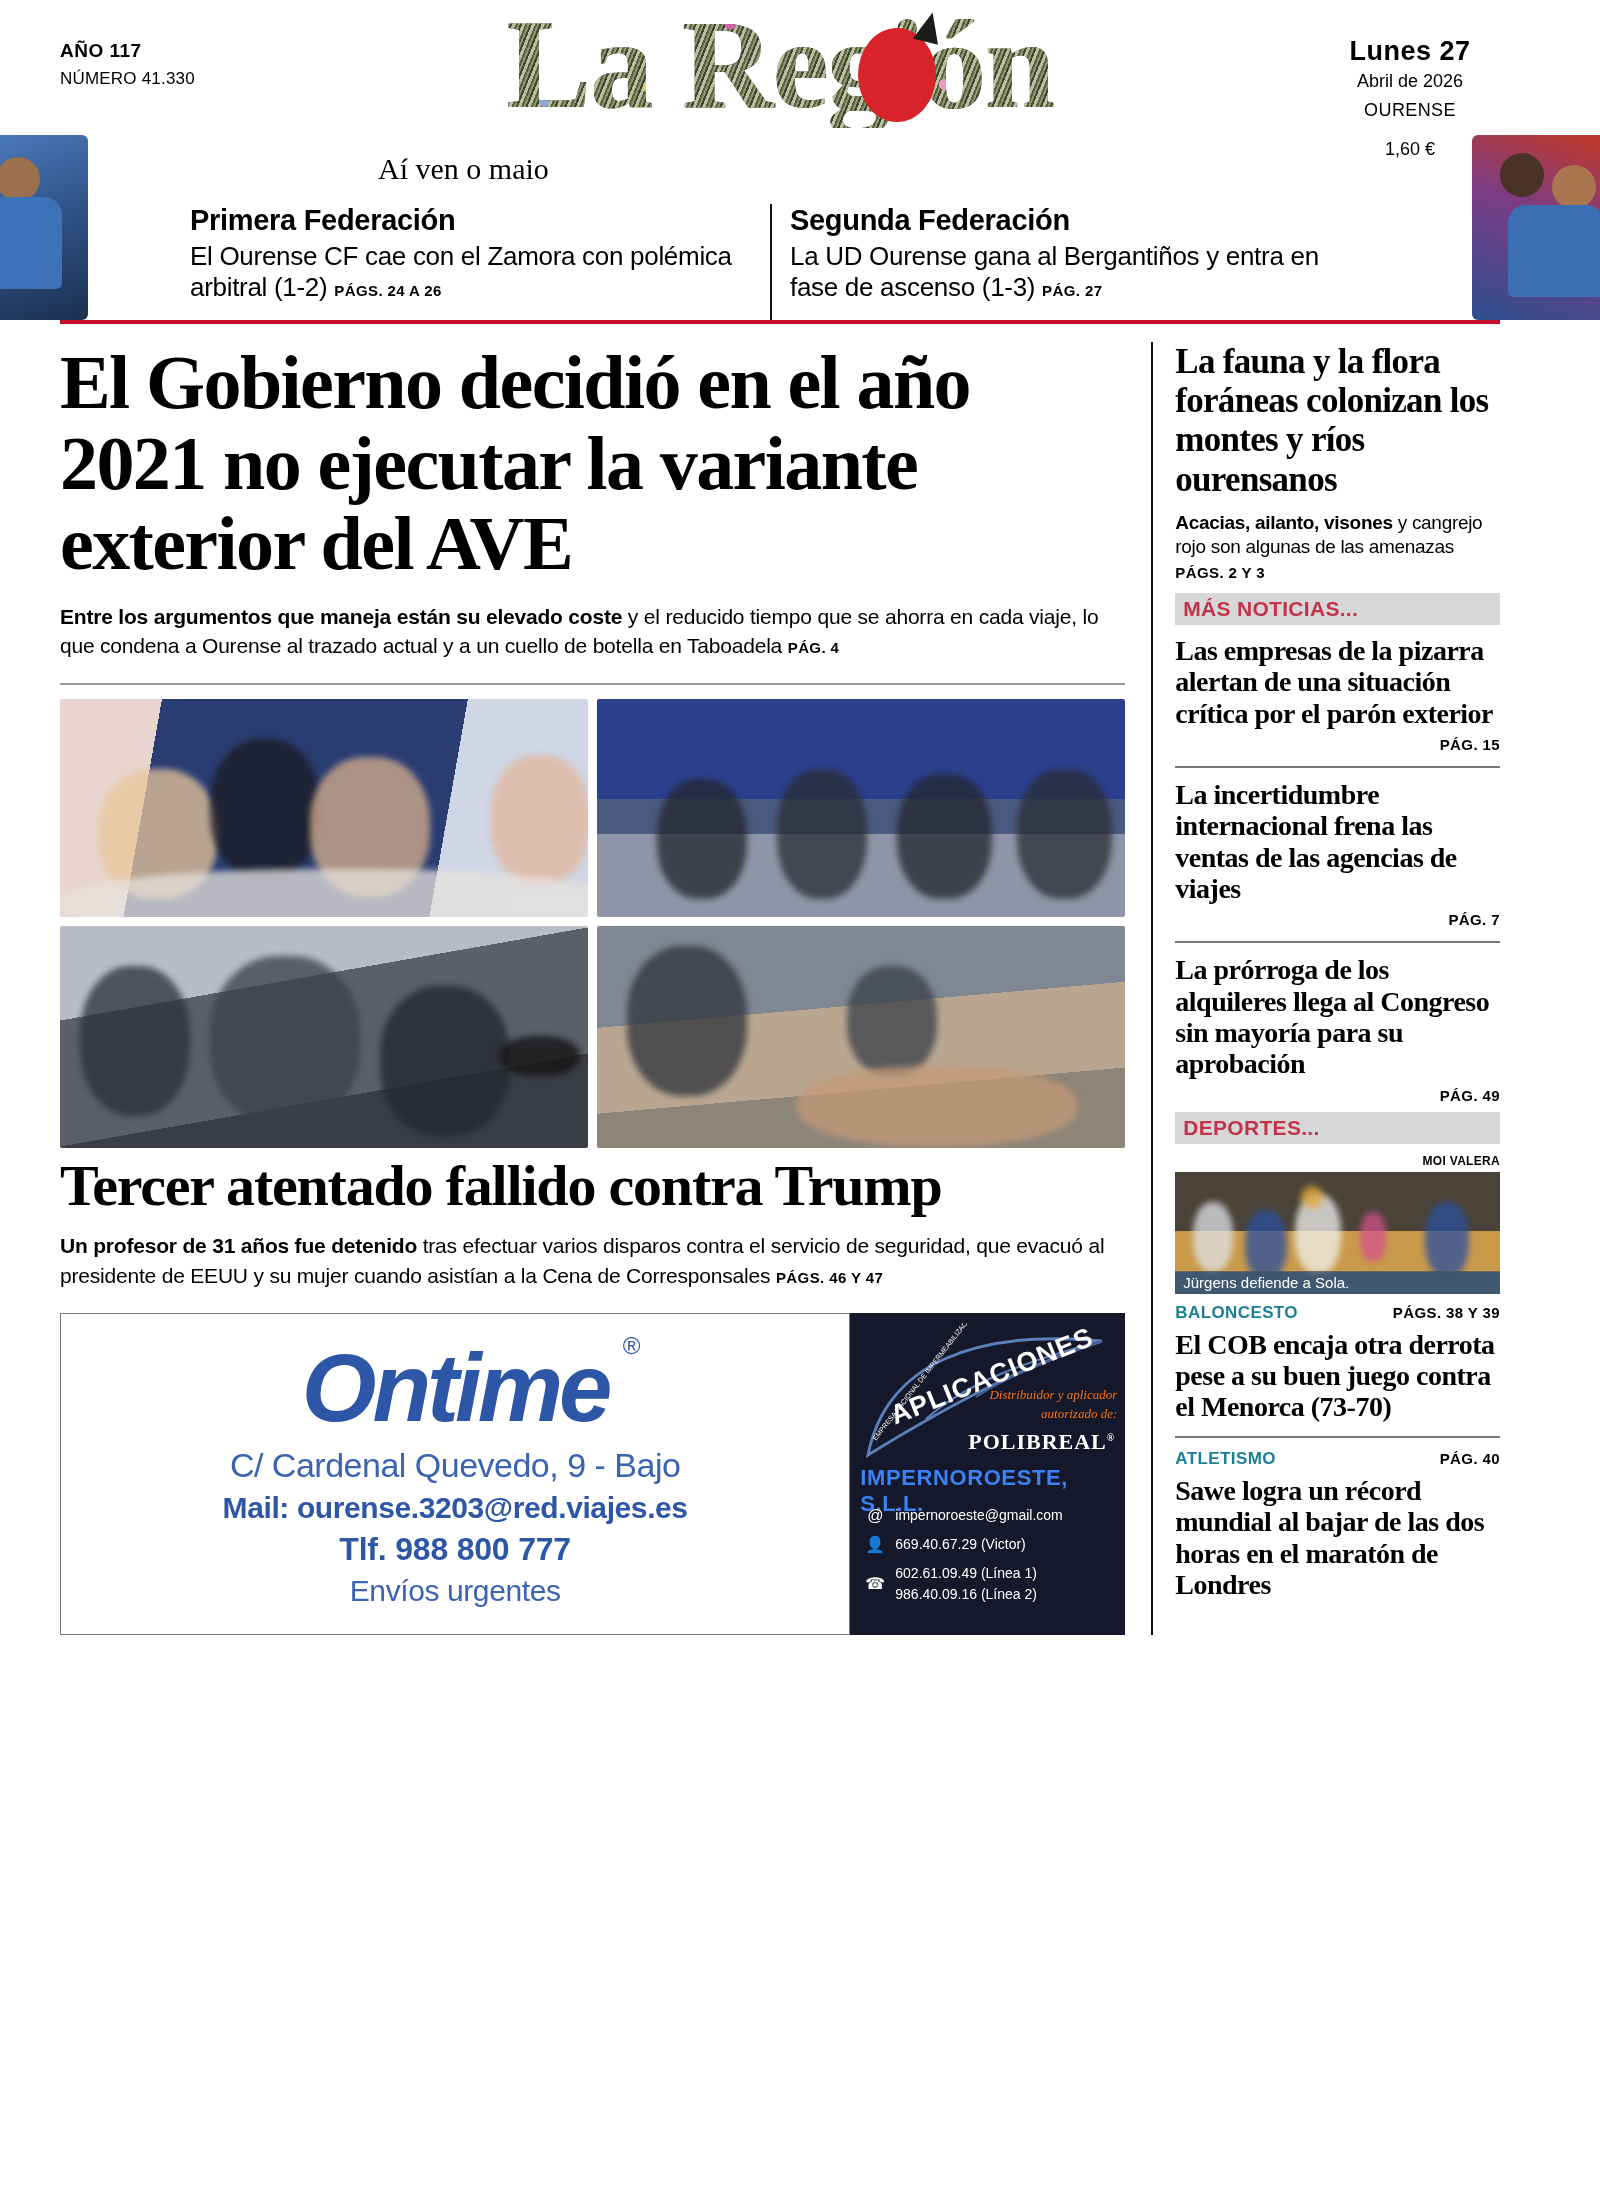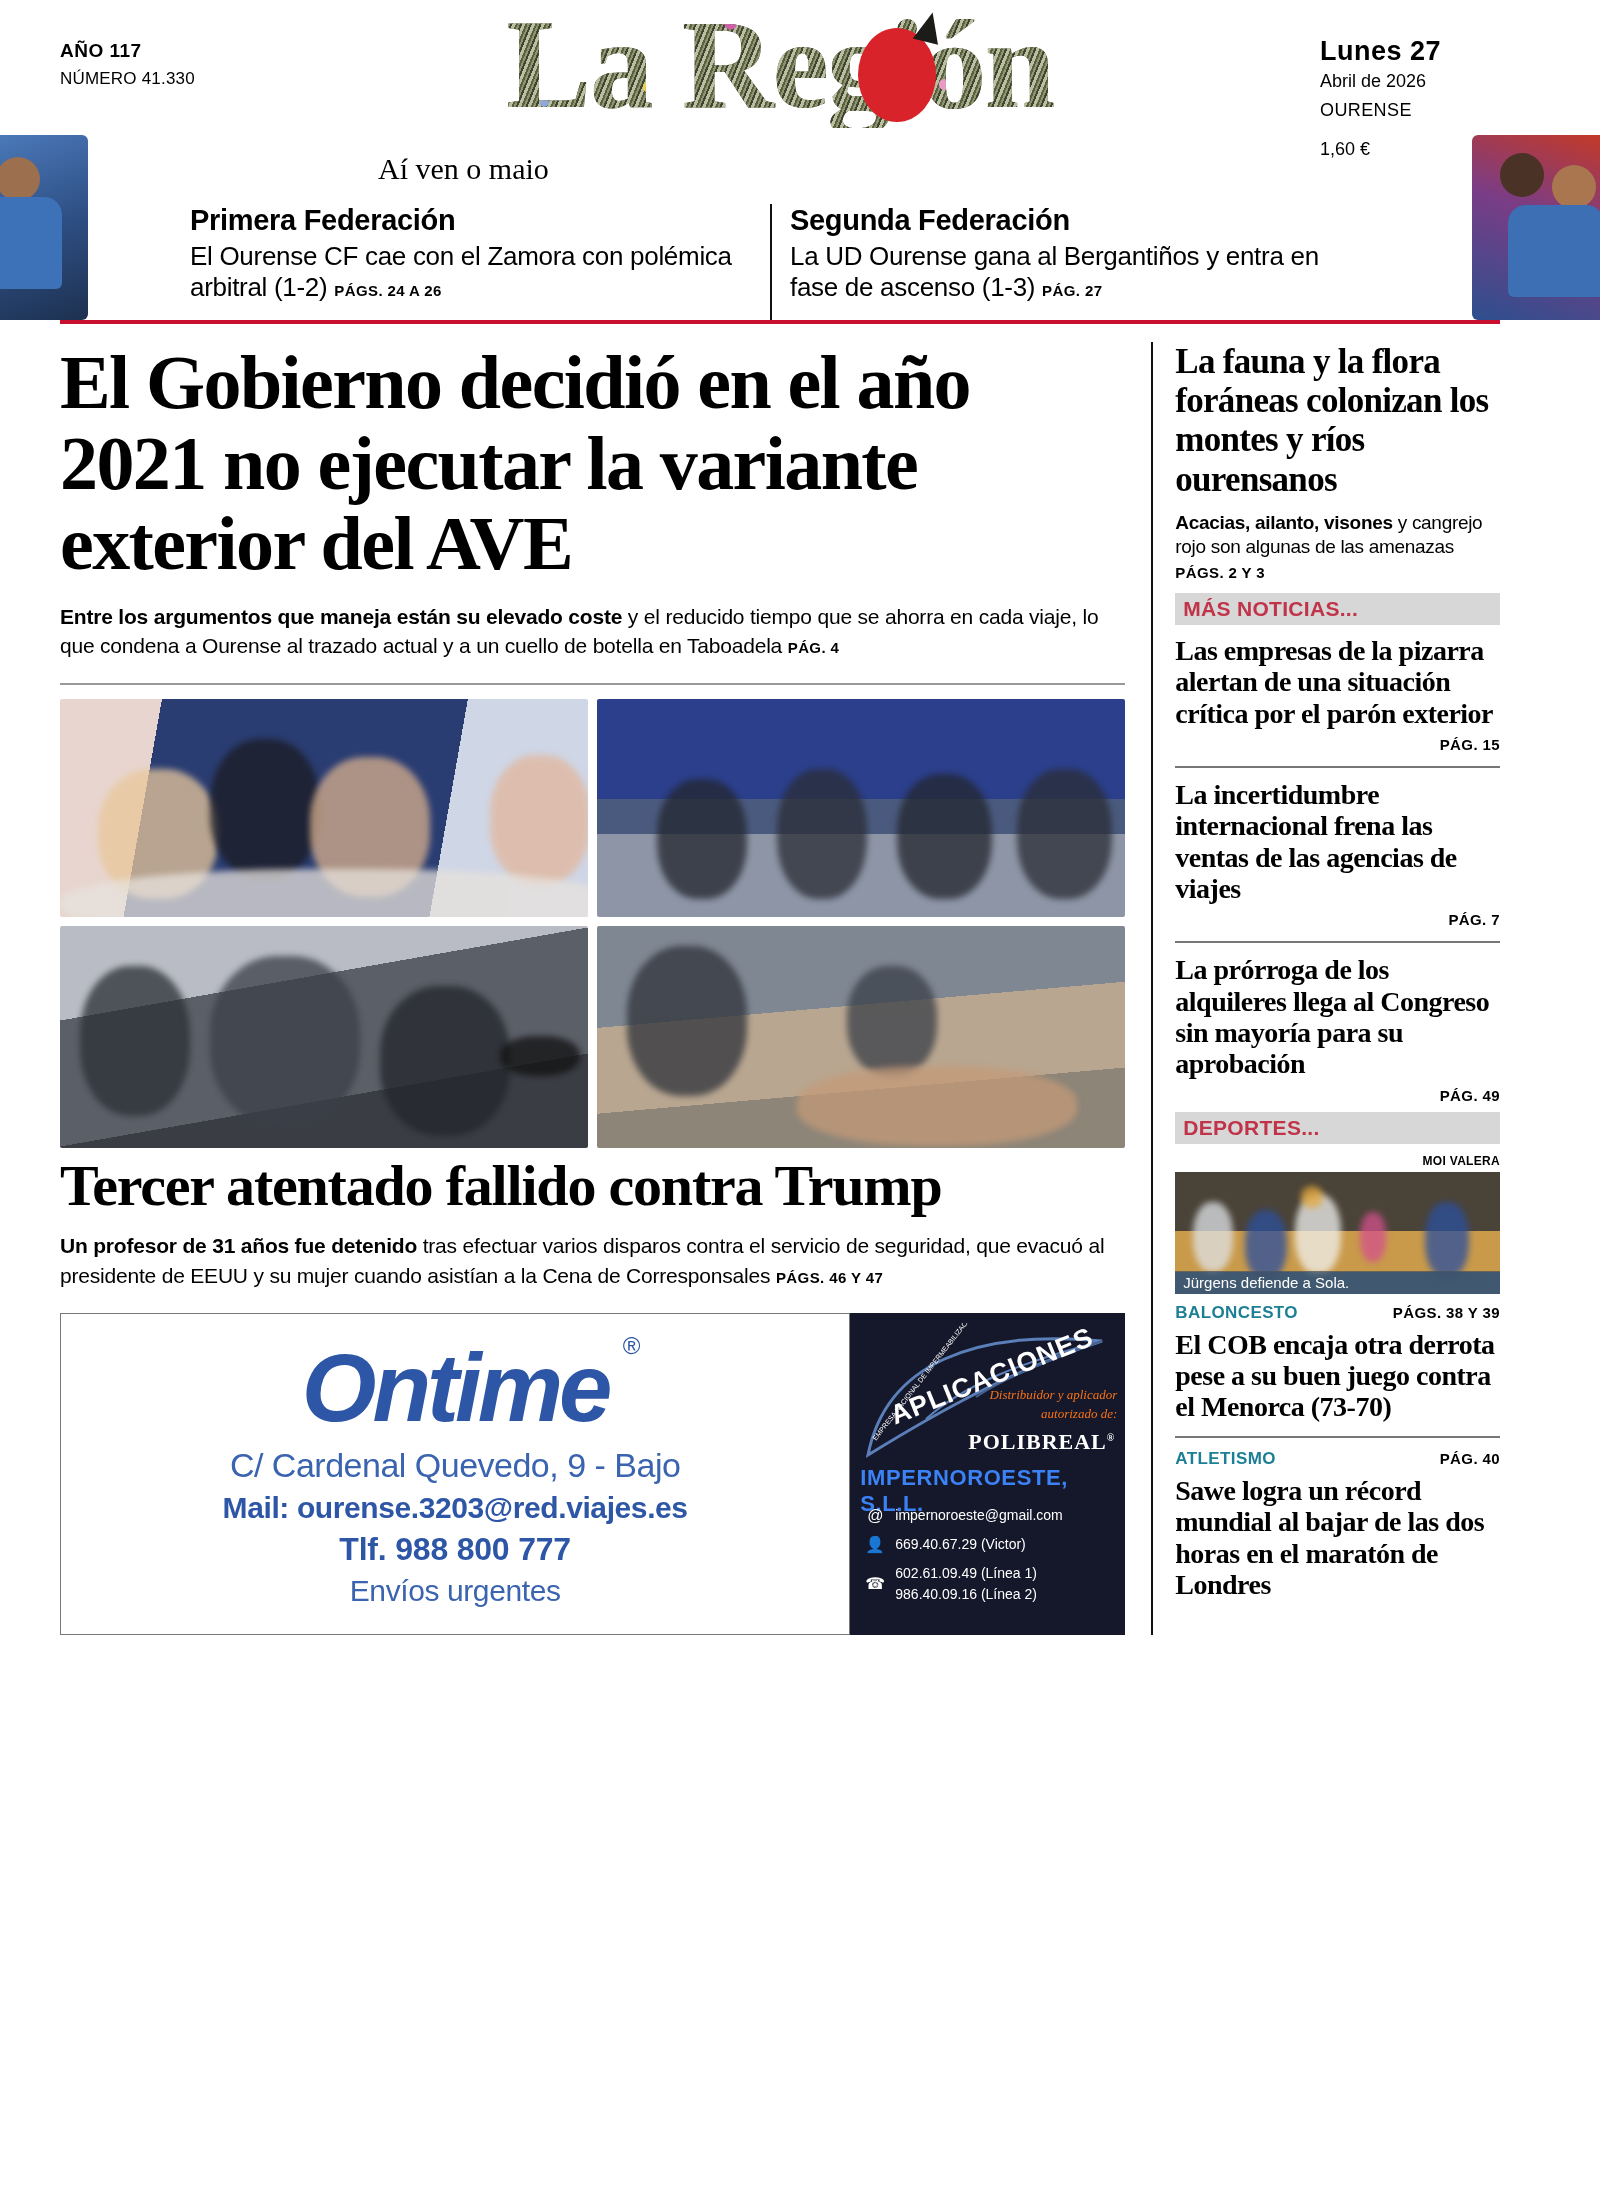--- a/index.html
+++ b/index.html
@@ -49,21 +49,21 @@
     position: absolute; right: 112px; top: 12px; z-index: 3;
     width: 0; height: 0;
     border-left: 13px solid transparent; border-right: 13px solid transparent;
     border-bottom: 30px solid #1b1b18;
     transform: rotate(14deg);
   }
   .slogan {
     font-family: "Liberation Serif", serif;
     font-size: 30px; position: absolute; left: 138px; top: 152px;
   }
-  .mh-right { width: 180px; padding-top: 36px; text-align: left; }
+  .mh-right { width: 180px; padding-top: 36px; text-align: center; }
   .mh-day { font-size: 27px; font-weight: bold; letter-spacing: .5px; }
   .mh-date { font-size: 18px; margin-top: 4px; }
   .mh-city { font-size: 18px; margin-top: 8px; letter-spacing: .4px; }
   .mh-price { font-size: 18px; margin-top: 18px; }
 
   
   .teaser { position: relative; height: 120px; display: flex; margin-top: 14px;
             border-bottom: 4px solid #c8102e; }
   .teaser-pad { width: 130px; }
   .teaser-col { flex: 1; padding-right: 14px; }

